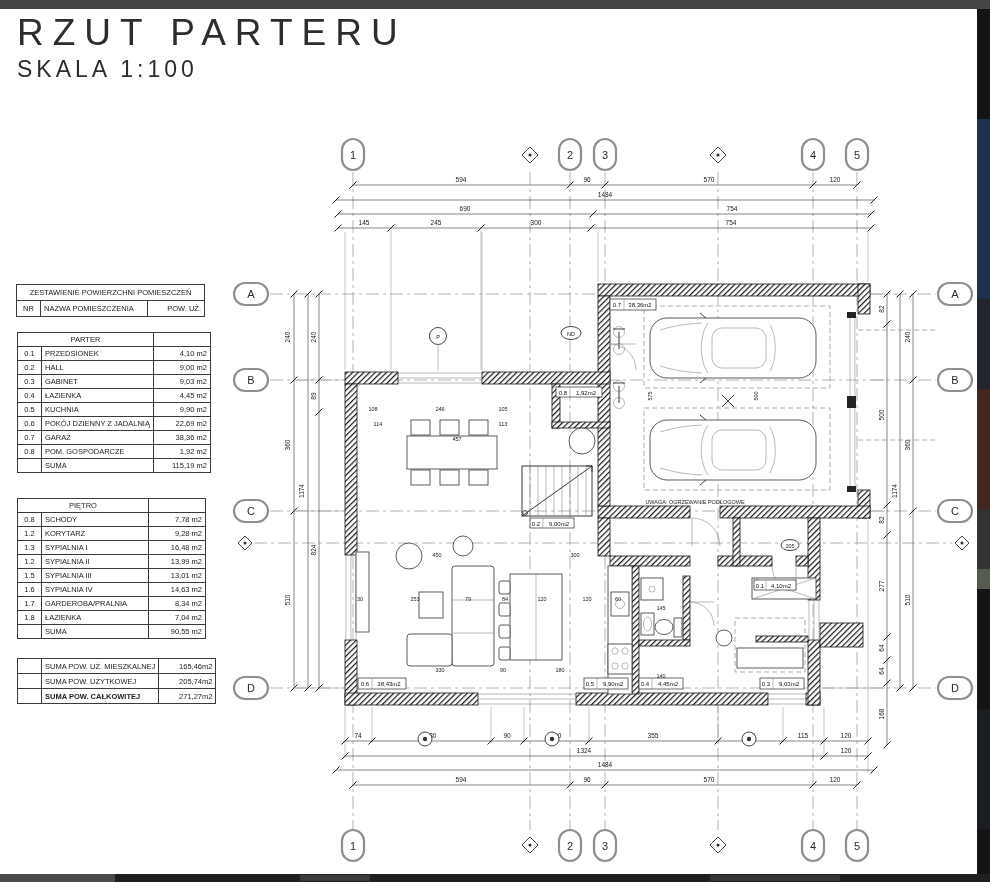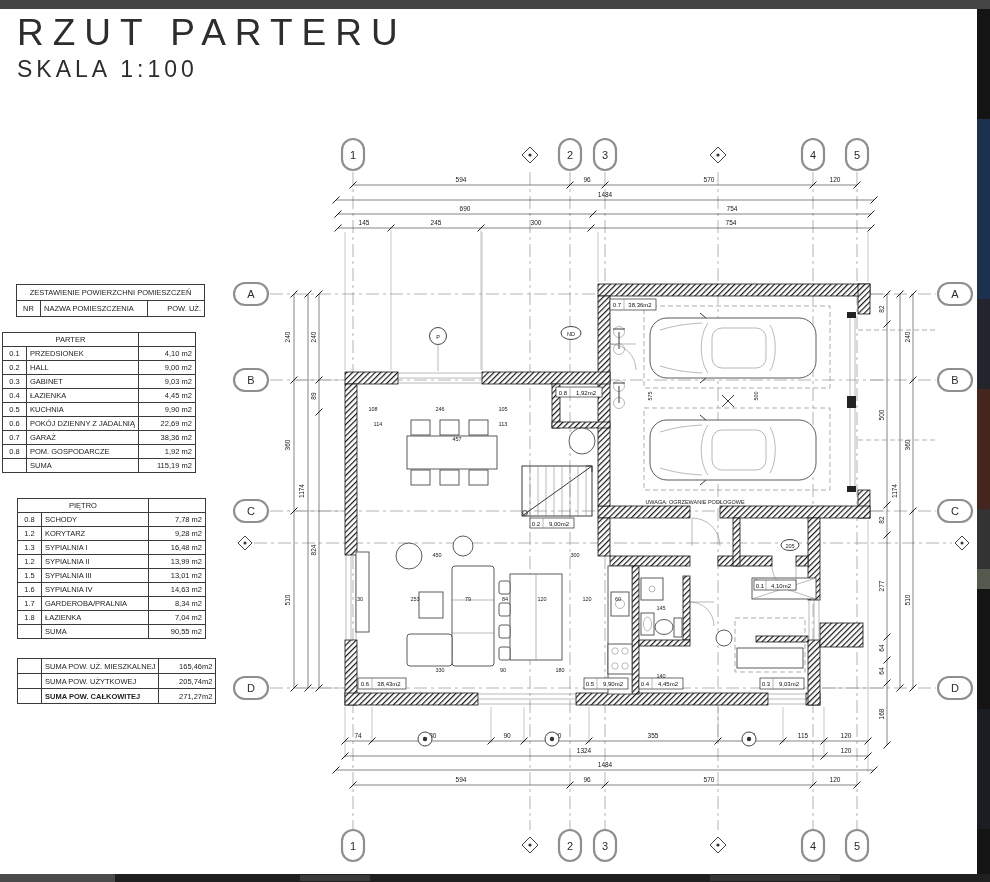--- a/index.html
+++ b/index.html
@@ -19,21 +19,21 @@
   .atable{position:absolute;border-collapse:collapse;table-layout:fixed;background:#fff;}
   .atable td{border:1px solid #3a3a3a;font-size:7.5px;color:#222;padding:1px 3px;height:11px;
              white-space:nowrap;overflow:hidden;}
   .atable .c-nr{width:17px;text-align:center;}
   .atable .c-name{width:100px;}
   .atable .c-area{width:50px;text-align:right;}
   .atable .sect{text-align:center;}
   .bold{font-weight:bold;}
   #t1{left:16px;top:284px;}
   #t1 td{height:13px;}
-  #t2{left:2px;top:332px;}
+  #t2{left:17px;top:332px;}
   #t3{left:17px;top:498px;}
   #t4{left:17px;top:658px;}
   #t4 td{height:12px;}
   
   #plan{position:absolute;left:0;top:0;}
   .wall{fill:url(#hat);stroke:#141414;stroke-width:.8;}
   .thin{fill:none;stroke:#3a3a3a;stroke-width:1;}
   .lite{fill:none;stroke:#8a8a8a;stroke-width:.6;}
   .furn{fill:#fff;stroke:#4a4a4a;stroke-width:.9;}
   .grid{fill:none;stroke:#949494;stroke-width:.7;stroke-dasharray:13 4 3 4;}

